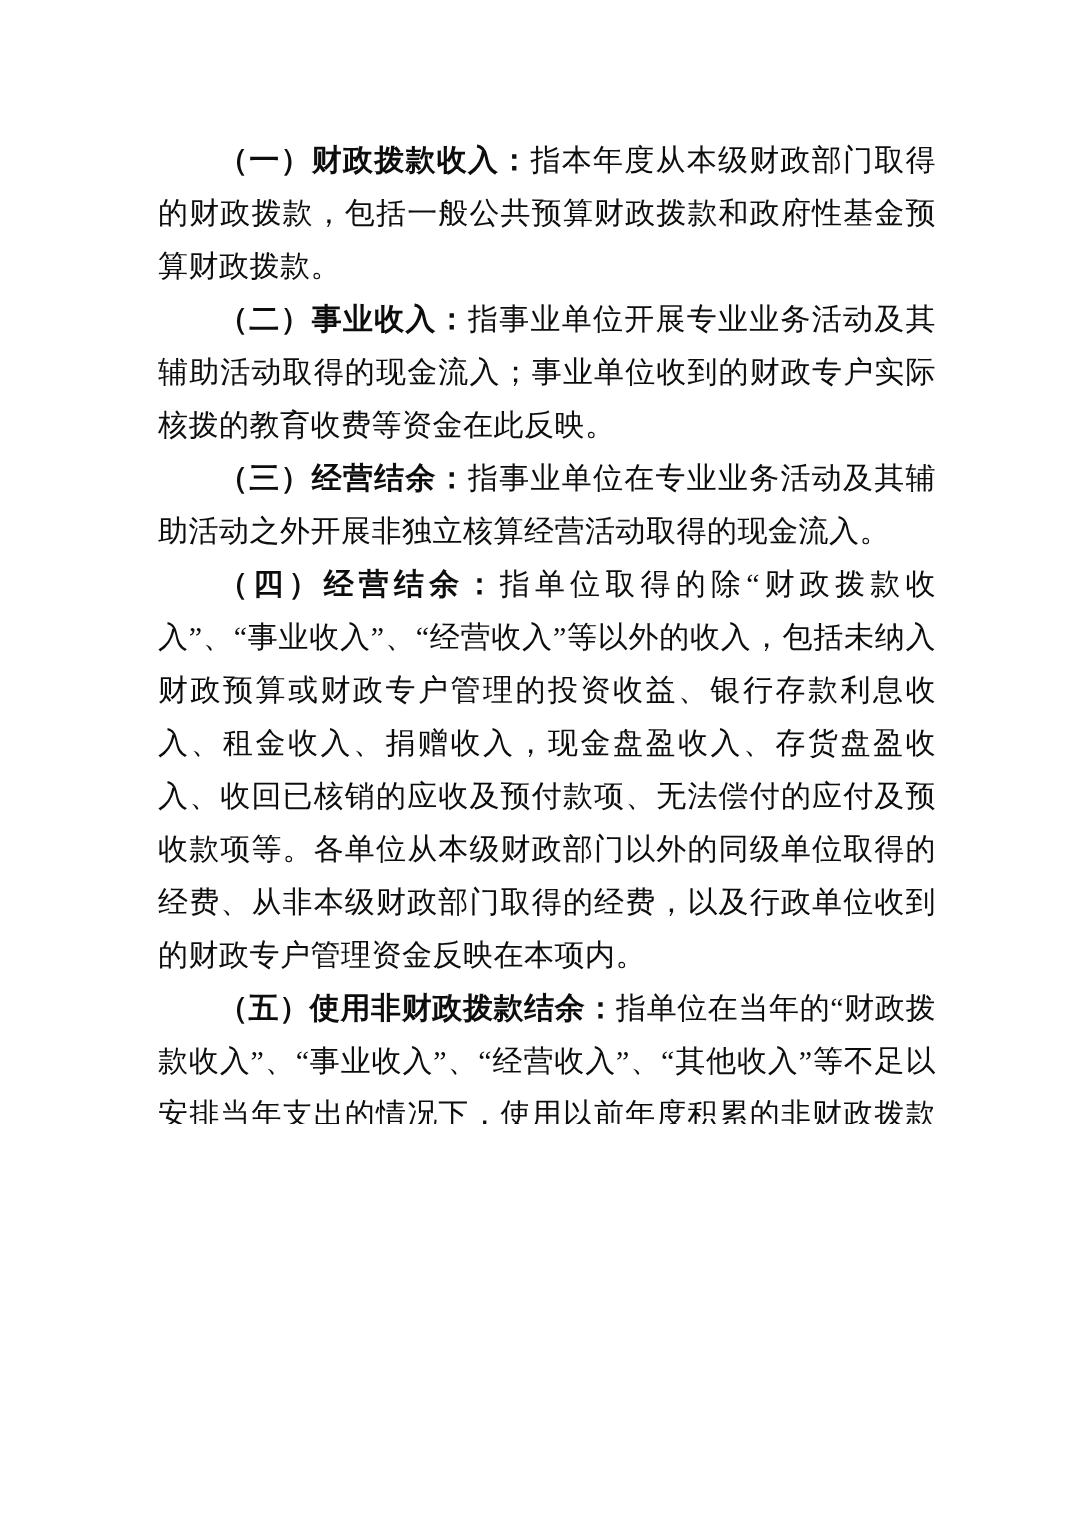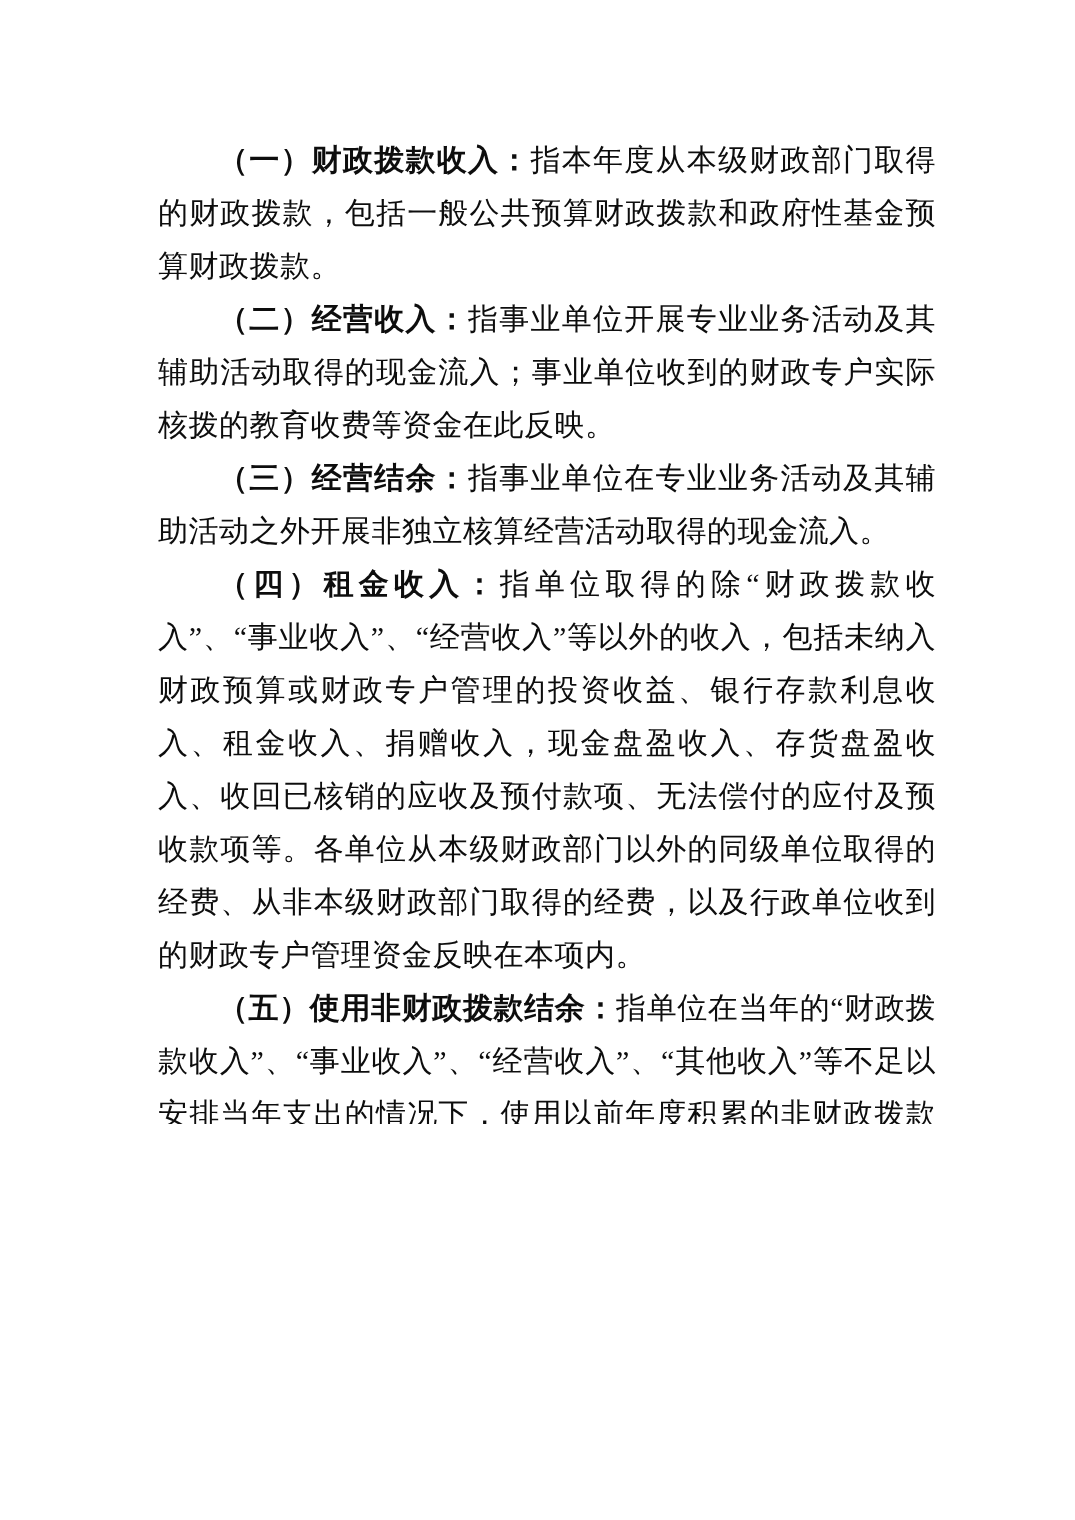--- a/index.html
+++ b/index.html
@@ -46,19 +46,19 @@
     color: #2e2e2e;
     font-family: "Liberation Serif", "DejaVu Serif", serif;
   }
 </style>
 </head>
 <body>
 
 <div class="page">
   <div class="content">
     <p class="para"><span class="lead">（一）财政拨款收入：</span><span>指本年度从本级财政部门取得的财政拨款，包括一般公共预算财政拨款和政府性基金预算财政拨款。</span></p>
-    <p class="para"><span class="lead">（二）经营收入：</span><span>指事业单位开展专业业务活动及其辅助活动取得的现金流入；事业单位收到的财政专户实际核拨的教育收费等资金在此反映。</span></p>
+    <p class="para"><span class="lead">（二）事业收入：</span><span>指事业单位开展专业业务活动及其辅助活动取得的现金流入；事业单位收到的财政专户实际核拨的教育收费等资金在此反映。</span></p>
     <p class="para"><span class="lead">（三）经营结余：</span><span>指事业单位在专业业务活动及其辅助活动之外开展非独立核算经营活动取得的现金流入。</span></p>
-    <p class="para"><span class="lead">（四）租金收入：</span><span>指单位取得的除“财政拨款收入”、“事业收入”、“经营收入”等以外的收入，包括未纳入财政预算或财政专户管理的投资收益、银行存款利息收入、租金收入、捐赠收入，现金盘盈收入、存货盘盈收入、收回已核销的应收及预付款项、无法偿付的应付及预收款项等。各单位从本级财政部门以外的同级单位取得的经费、从非本级财政部门取得的经费，以及行政单位收到的财政专户管理资金反映在本项内。</span></p>
+    <p class="para"><span class="lead">（四）经营结余：</span><span>指单位取得的除“财政拨款收入”、“事业收入”、“经营收入”等以外的收入，包括未纳入财政预算或财政专户管理的投资收益、银行存款利息收入、租金收入、捐赠收入，现金盘盈收入、存货盘盈收入、收回已核销的应收及预付款项、无法偿付的应付及预收款项等。各单位从本级财政部门以外的同级单位取得的经费、从非本级财政部门取得的经费，以及行政单位收到的财政专户管理资金反映在本项内。</span></p>
     <p class="para"><span class="lead">（五）使用非财政拨款结余：</span><span>指单位在当年的“财政拨款收入”、“事业收入”、“经营收入”、“其他收入”等不足以安排当年支出的情况下，使用以前年度积累的非财政拨款结余弥补本年度收支缺口的资金。</span></p>
   </div>
   <div class="footer">– 10 –</div>
 </div>
 
 </body></html>

